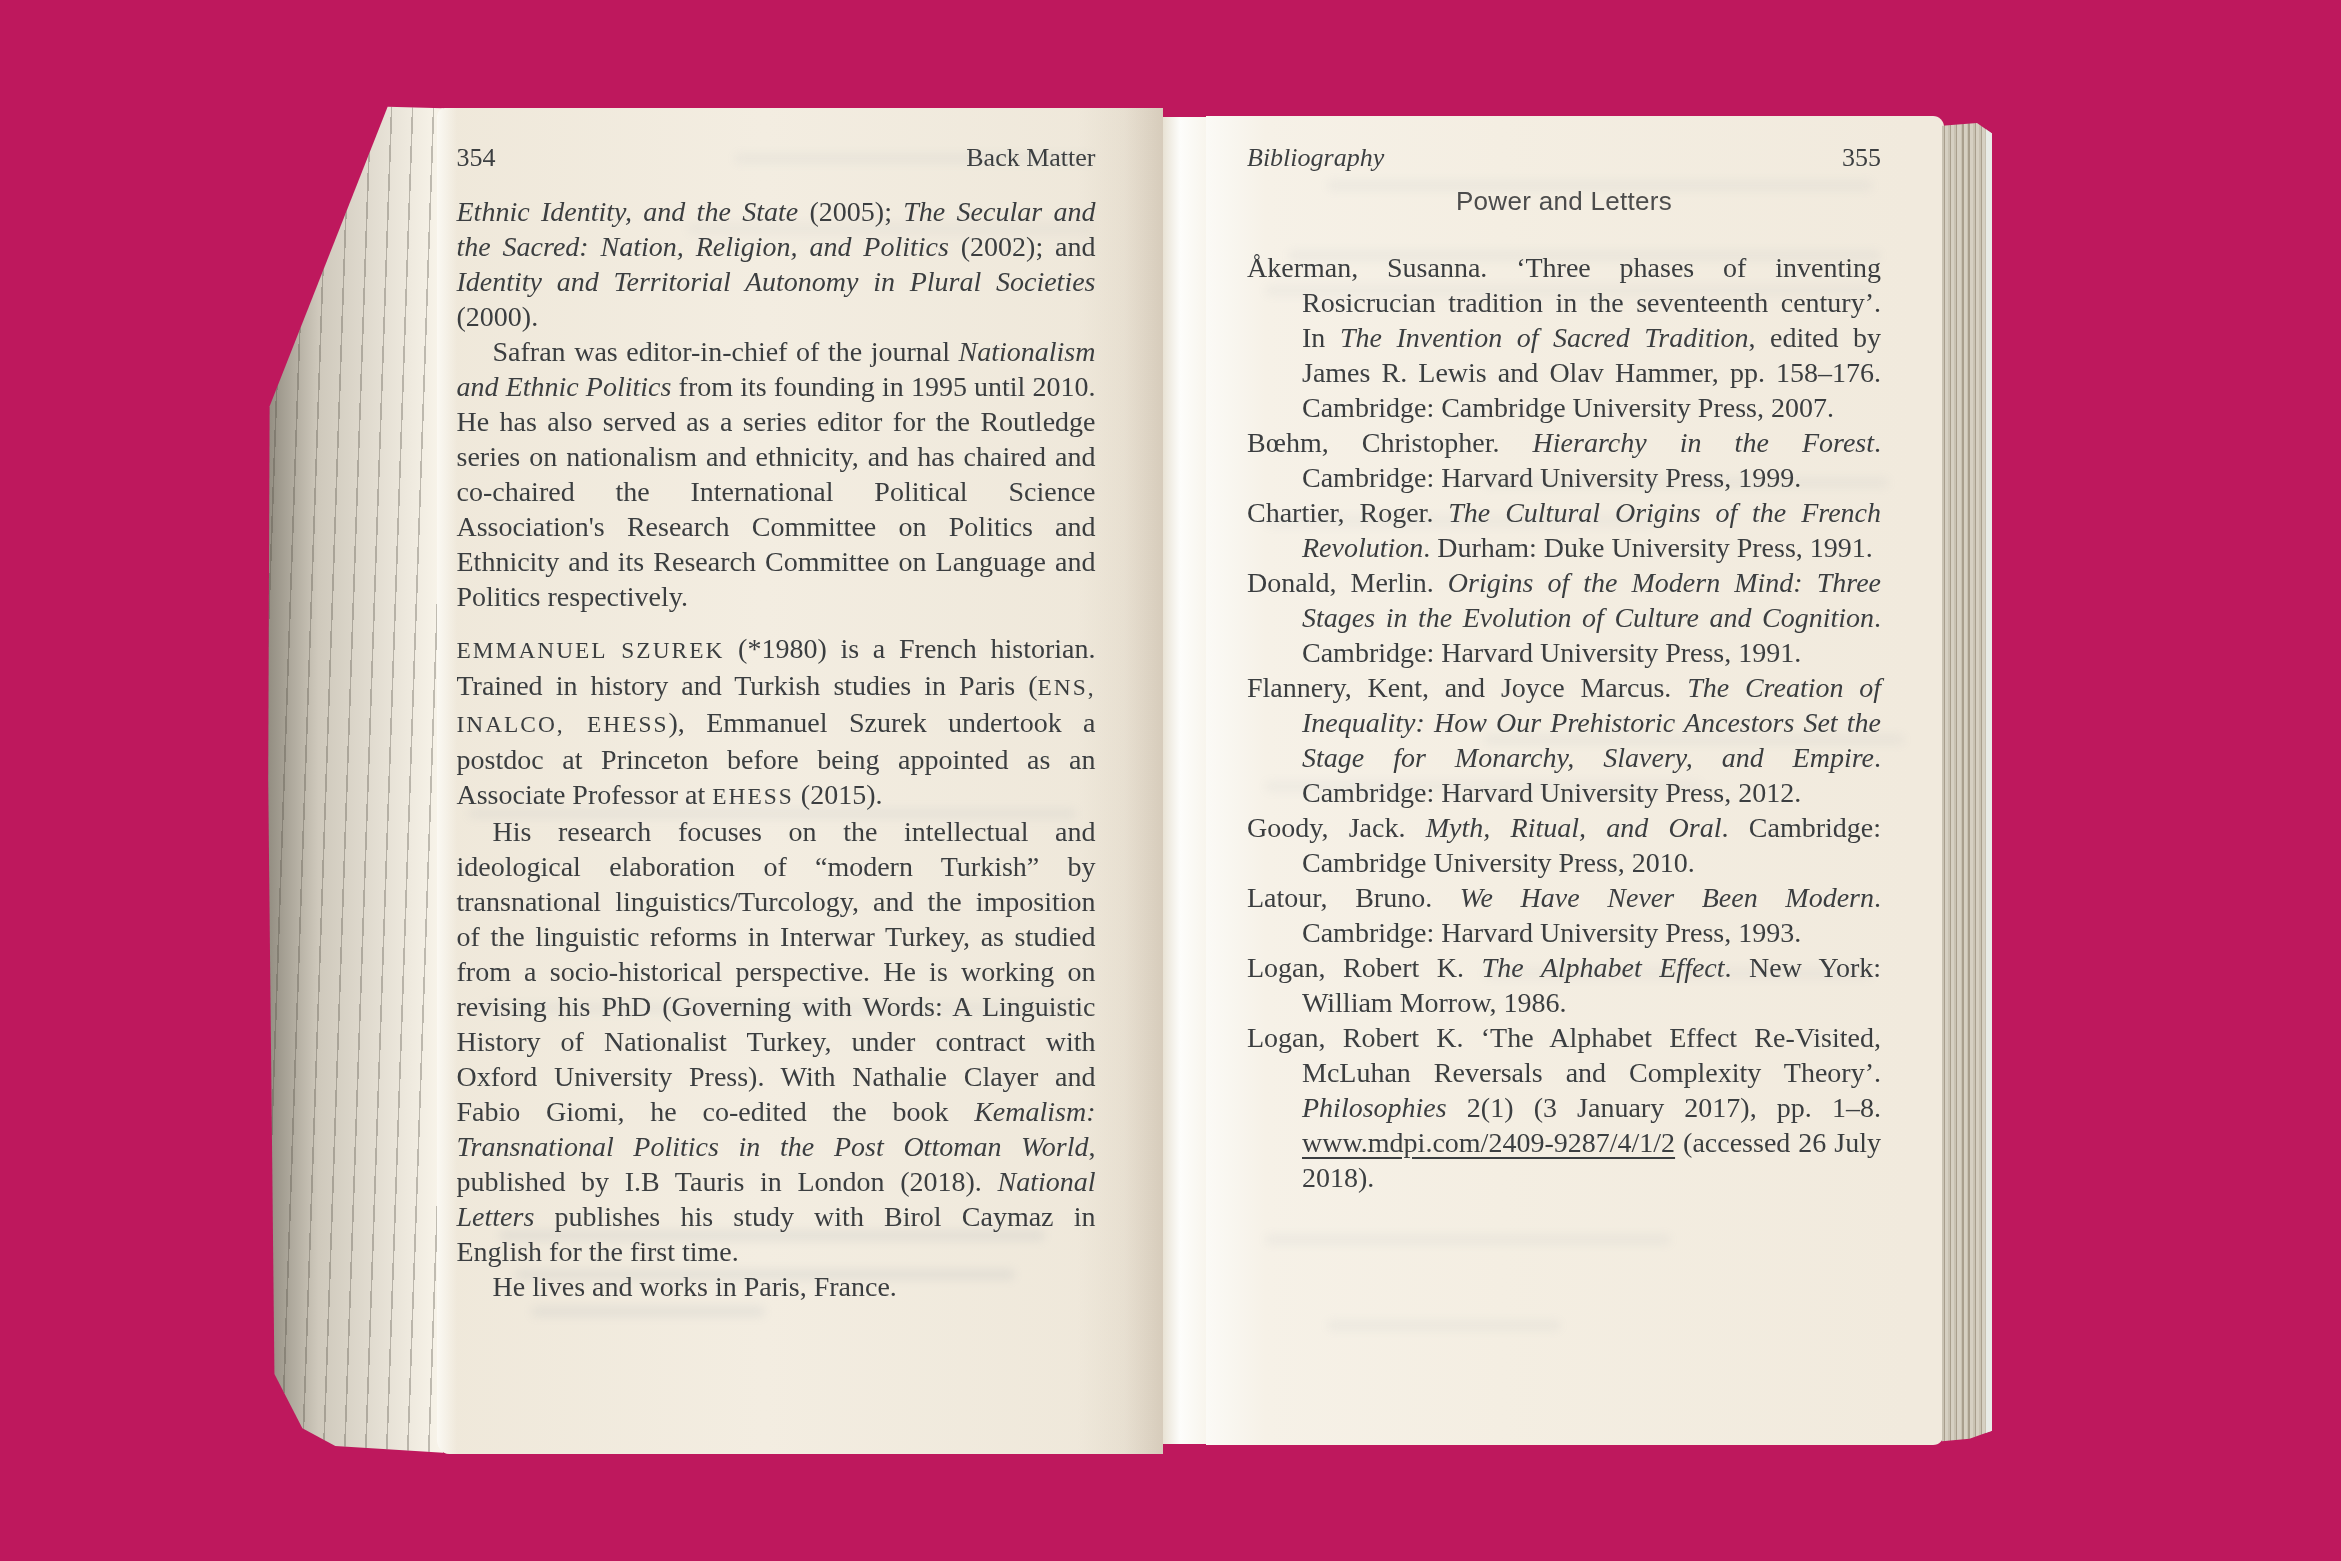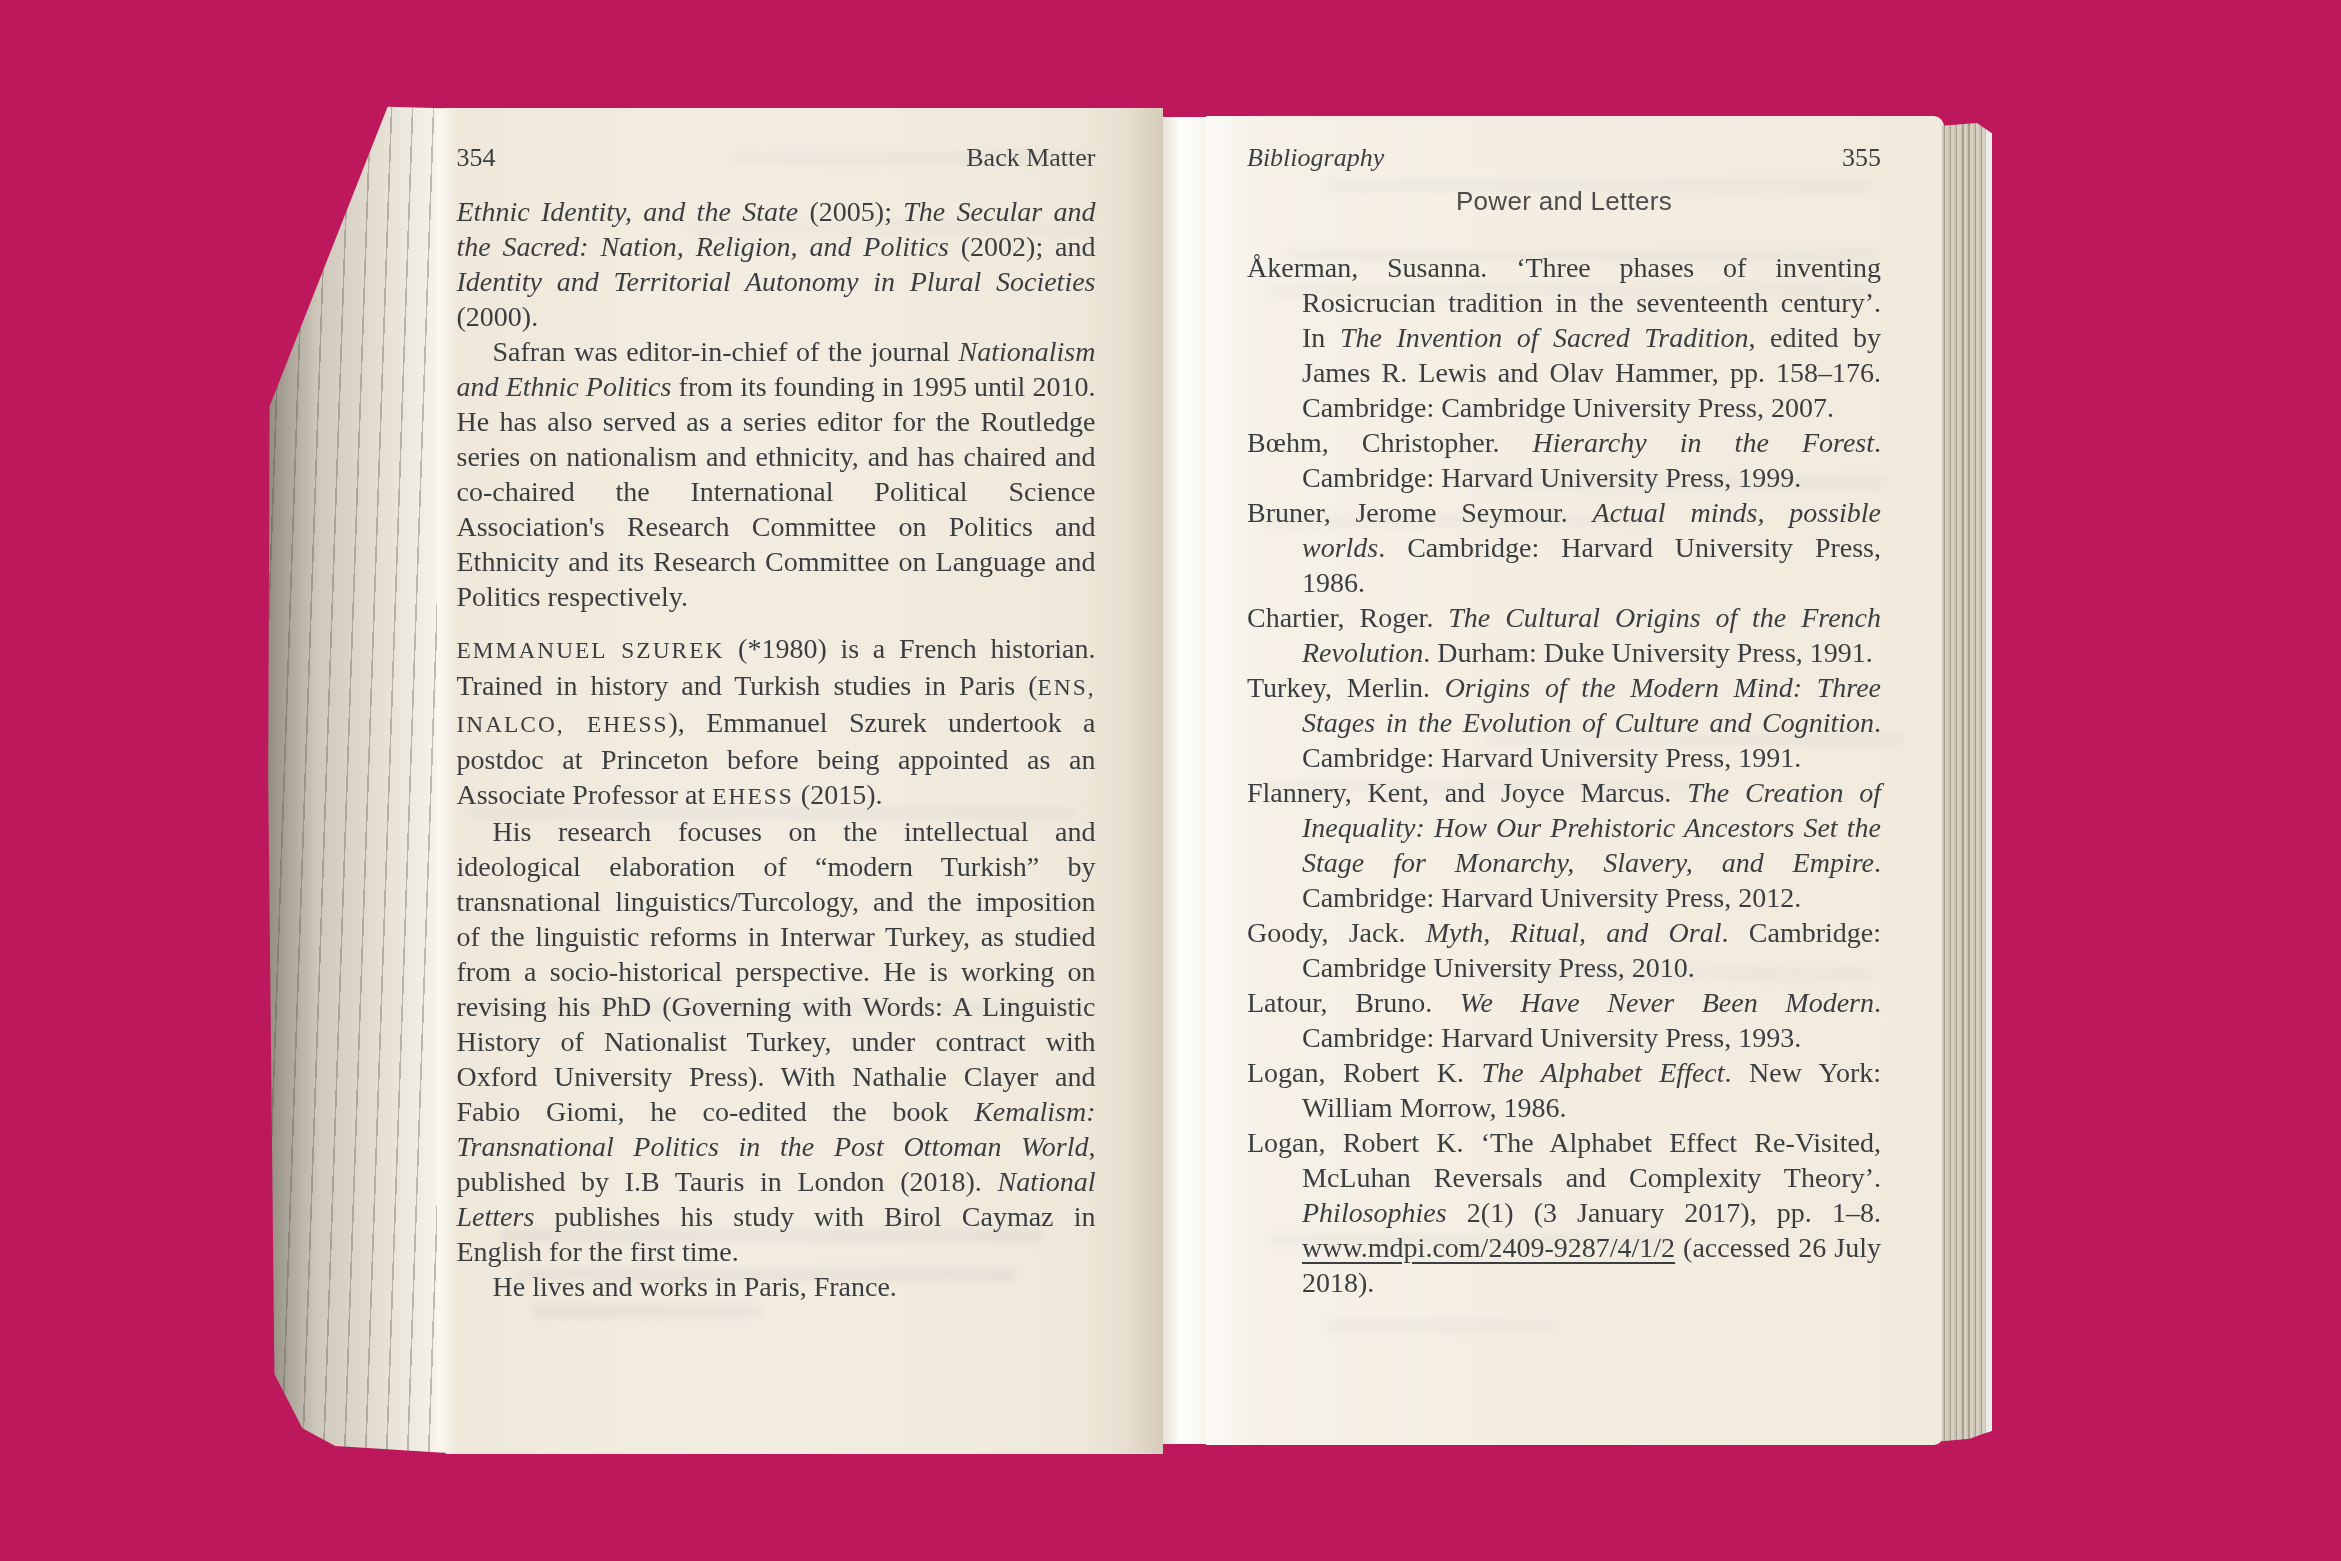--- a/index.html
+++ b/index.html
@@ -115,27 +115,24 @@
       <div class="section-title">Power and Letters</div>
 
       <div class="entries">
         <p>
           <span>Åkerman, Susanna. ‘Three phases of inventing Rosicrucian tradition in the seventeenth century’. In </span><span class="it">The Invention of Sacred Tradition</span><span>, edited by James R. Lewis and Olav Hammer, pp. 158–176. Cambridge: Cambridge University Press, 2007.</span>
         </p>
         <p>
           <span>Bœhm, Christopher. </span><span class="it">Hierarchy in the Forest</span><span>. Cambridge: Harvard University Press, 1999.</span>
         </p>
         <p>
-          <span>Bruner, Jerome Seymour. </span><span class="it">Actual minds, possible worlds</span><span>. Cambridge: Harvard University Press, 1986.</span>
-        </p>
-        <p>
           <span>Chartier, Roger. </span><span class="it">The Cultural Origins of the French Revolution</span><span>. Durham: Duke University Press, 1991.</span>
         </p>
         <p>
-          <span>Turkey, Merlin. </span><span class="it">Origins of the Modern Mind: Three Stages in the Evolution of Culture and Cognition</span><span>. Cambridge: Harvard University Press, 1991.</span>
+          <span>Donald, Merlin. </span><span class="it">Origins of the Modern Mind: Three Stages in the Evolution of Culture and Cognition</span><span>. Cambridge: Harvard University Press, 1991.</span>
         </p>
         <p>
           <span>Flannery, Kent, and Joyce Marcus. </span><span class="it">The Creation of Inequality: How Our Prehistoric Ancestors Set the Stage for Monarchy, Slavery, and Empire</span><span>. Cambridge: Harvard University Press, 2012.</span>
         </p>
         <p>
           <span>Goody, Jack. </span><span class="it">Myth, Ritual, and Oral</span><span>. Cambridge: Cambridge University Press, 2010.</span>
         </p>
         <p>
           <span>Latour, Bruno. </span><span class="it">We Have Never Been Modern</span><span>. Cambridge: Harvard University Press, 1993.</span>
         </p>

